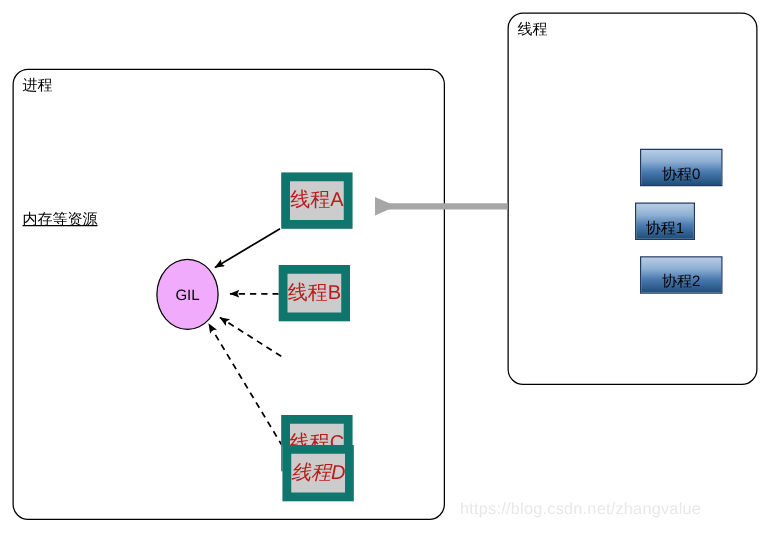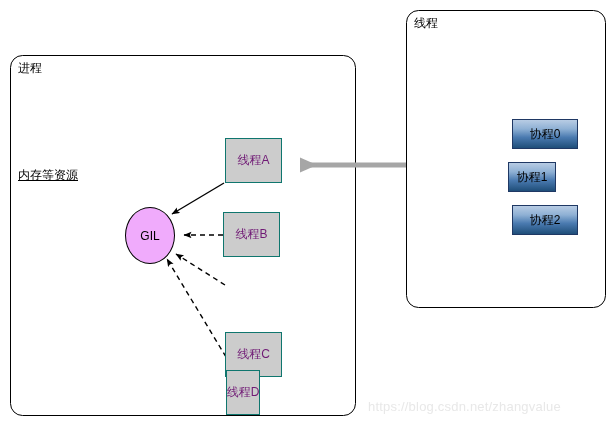--- a/index.html
+++ b/index.html
@@ -31,47 +31,47 @@
   .resource-label {
     position: absolute;
     font-size: 12px;
     color: #000000;
     white-space: nowrap;
   }
   .thread-box {
     position: absolute;
     box-sizing: border-box;
     background: #cccccc;
-    border: 1px solid #0f766e;
+    border: 7px solid #0f766e;
     display: flex;
     align-items: center;
     justify-content: center;
-    font-size: 12px;
-    color: #701a75;
+    font-size: 16px;
+    color: #b91c1c;
     white-space: nowrap;
   }
   .gil-node {
     position: absolute;
     box-sizing: border-box;
     background: #f0abfc;
     border: 1px solid #000000;
     border-radius: 50%;
     display: flex;
     align-items: center;
     justify-content: center;
     font-size: 12px;
     color: #000000;
   }
   .coroutine-box {
     position: absolute;
     box-sizing: border-box;
     border: 1px solid #1f3864;
     background: linear-gradient(to bottom, #b8cce4 0%, #8eb0d4 32%, #4a7ab0 62%, #1f4e79 100%);
     display: flex;
-    align-items: center;
+    align-items: flex-end;
     justify-content: center;
     font-size: 12px;
     color: #000000;
     white-space: nowrap;
   }
   .watermark {
     position: absolute;
     font-size: 13px;
     color: #e8e8e8;
     white-space: nowrap;
@@ -123,21 +123,21 @@
   </div>
 
   <div class="thread-box" style="left:223px; top:212px; width:57px; height:45px;">
     <span>线程B</span>
   </div>
 
   <div class="thread-box" style="left:225px; top:284px; width:57px; height:45px;margin-top:48px;">
     <span>线程C</span>
   </div>
 
-  <div class="thread-box" style="left:226px; top:370px; width:34px; height:45px;">
+  <div class="thread-box" style="left:226px; top:356px; width:57px; height:45px;font-style:italic;">
     <span>线程D</span>
   </div>
 
   <div class="coroutine-box" style="left:512px; top:119px; width:66px; height:30px;">
     <span>协程0</span>
   </div>
 
   <div class="coroutine-box" style="left:508px; top:162px; width:48px; height:30px;">
     <span>协程1</span>
   </div>

